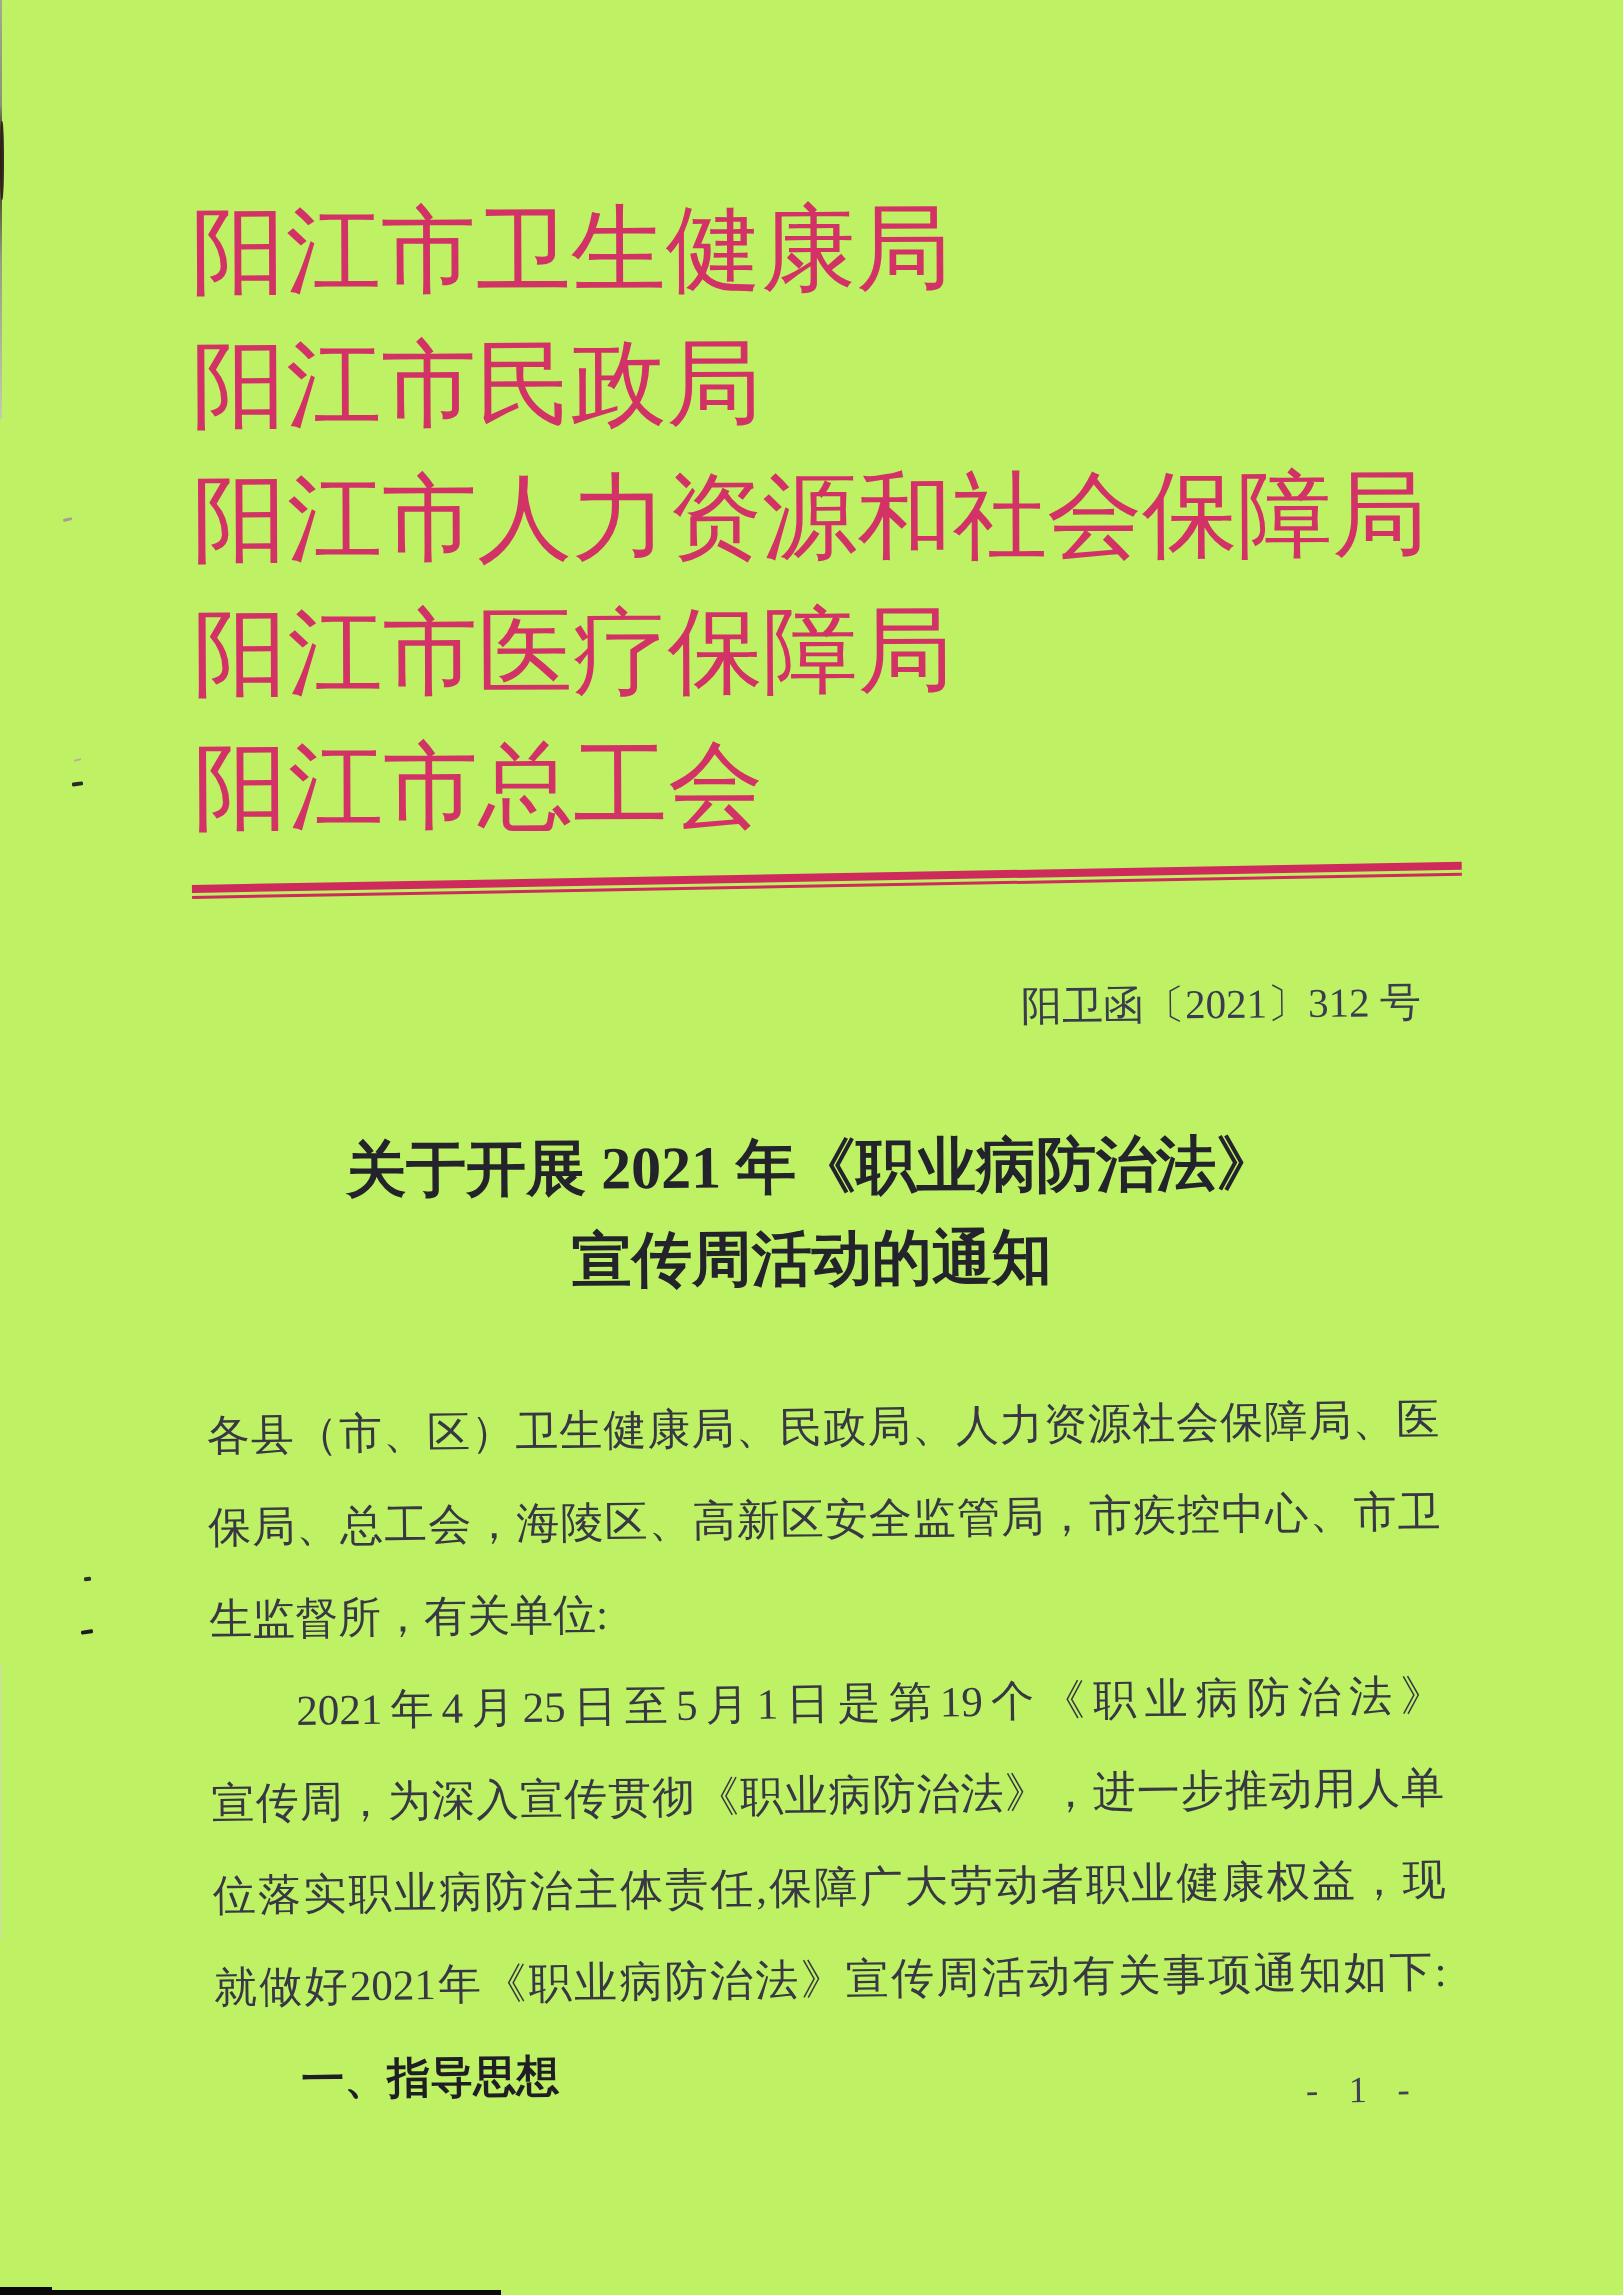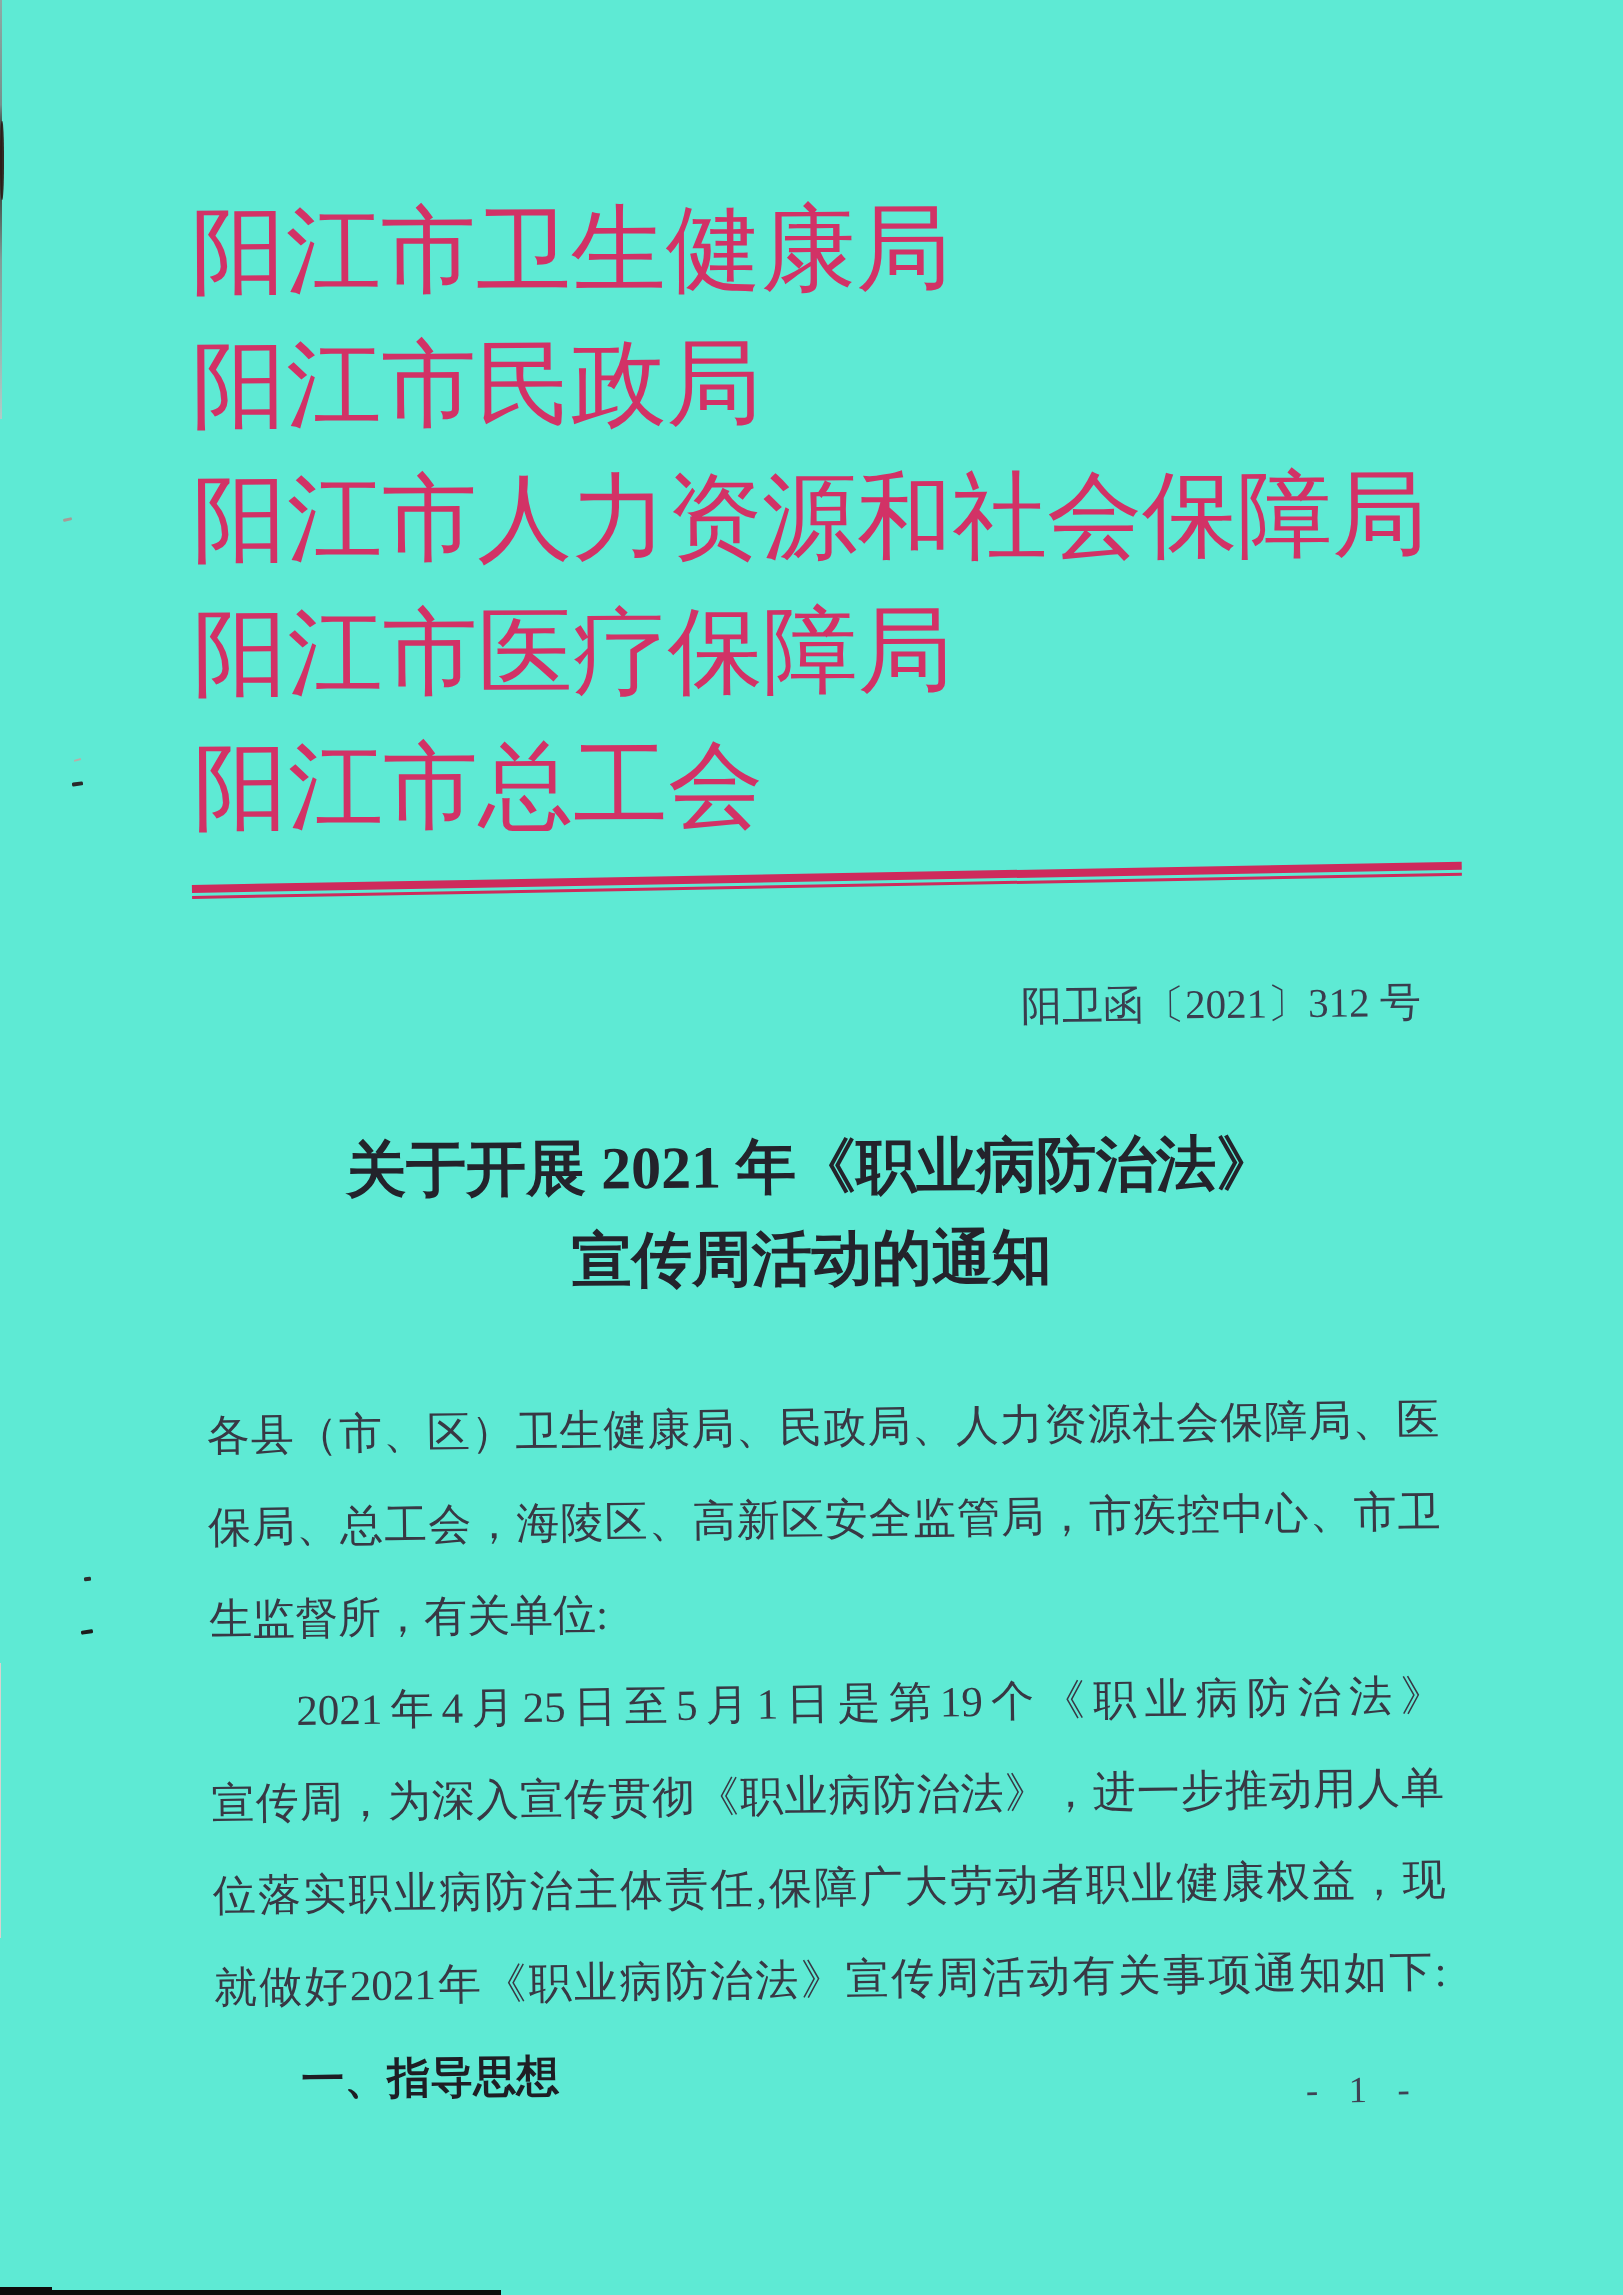--- a/index.html
+++ b/index.html
@@ -1,19 +1,19 @@
 <!DOCTYPE html>
 <html style="--letterhead_red: #d23266; --divider_red: #ce2a5c; --ink: #383844; --title_ink: #23232b;font-size:10.5px"><head>
 <meta charset="utf-8">
 <style>
   html,body{margin:0;padding:0;background:#e8e8e8;}
   .page{
     position:relative;
     width:1623px;height:2295px;
-    background:#5eead4;
+    background:#bef264;
     overflow:hidden;
     font-family:"Liberation Serif","DejaVu Serif",serif;
   }
   
   .letterhead{
     position:absolute;left:192px;top:185px;width:1257px;
     color:var(--letterhead_red,#d23266);
     transform:rotate(-0.25deg);transform-origin:0 50%;
   }
   .lh-line{

